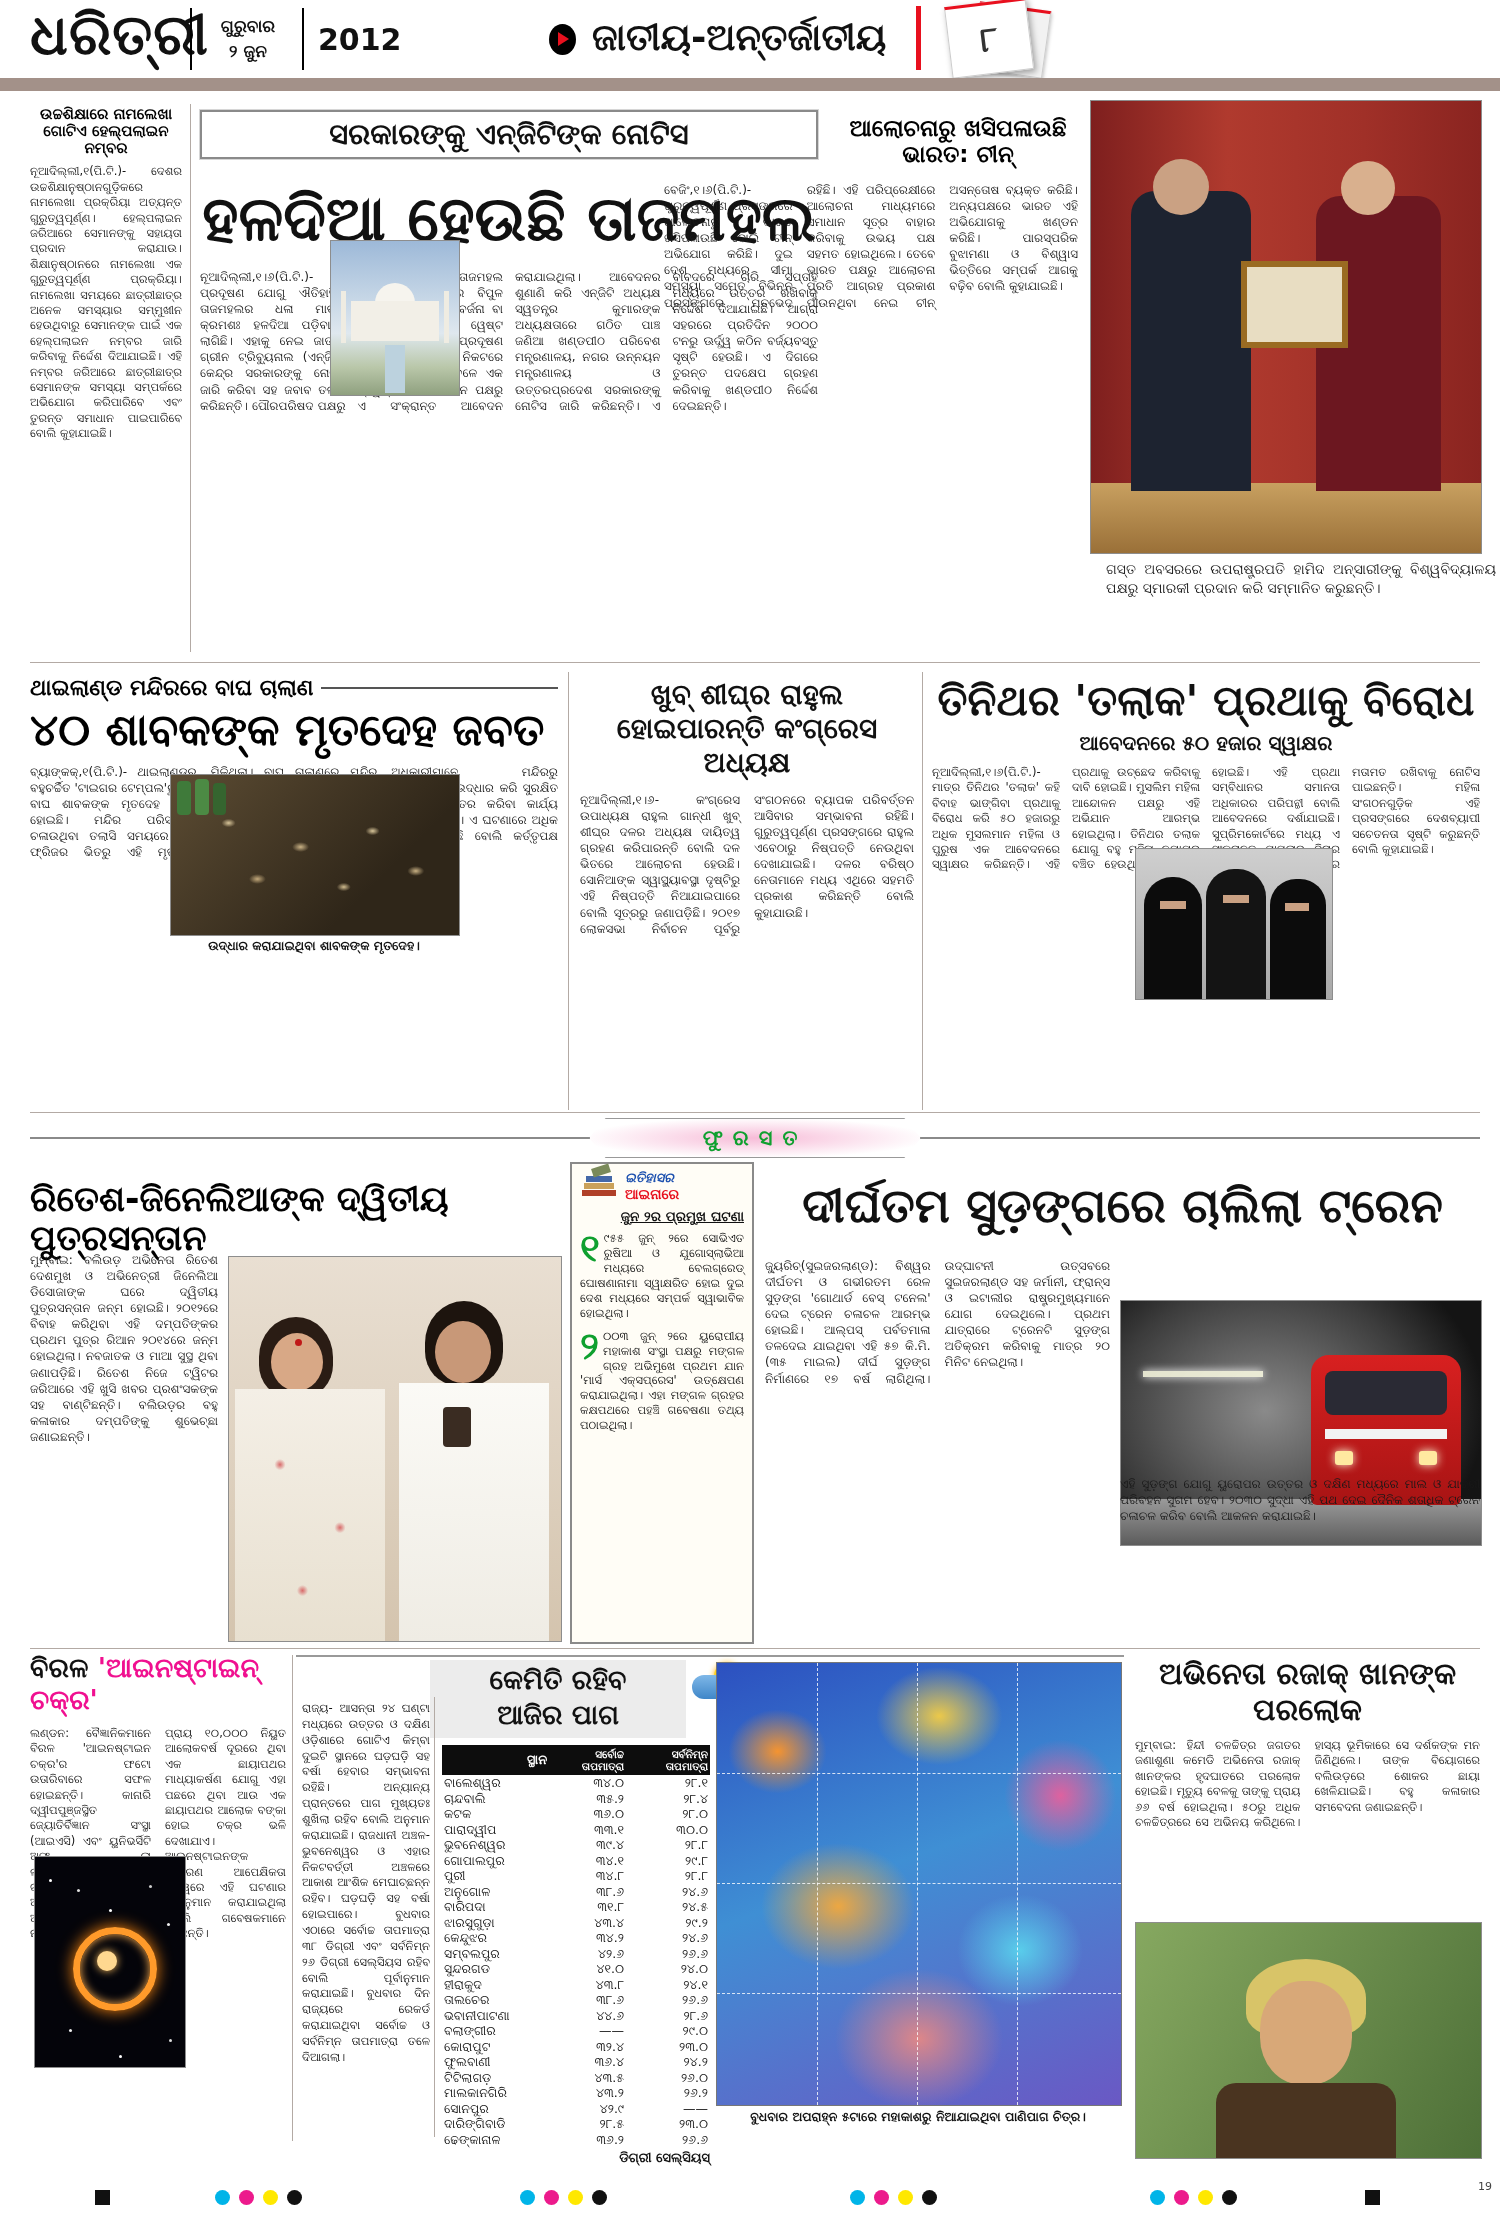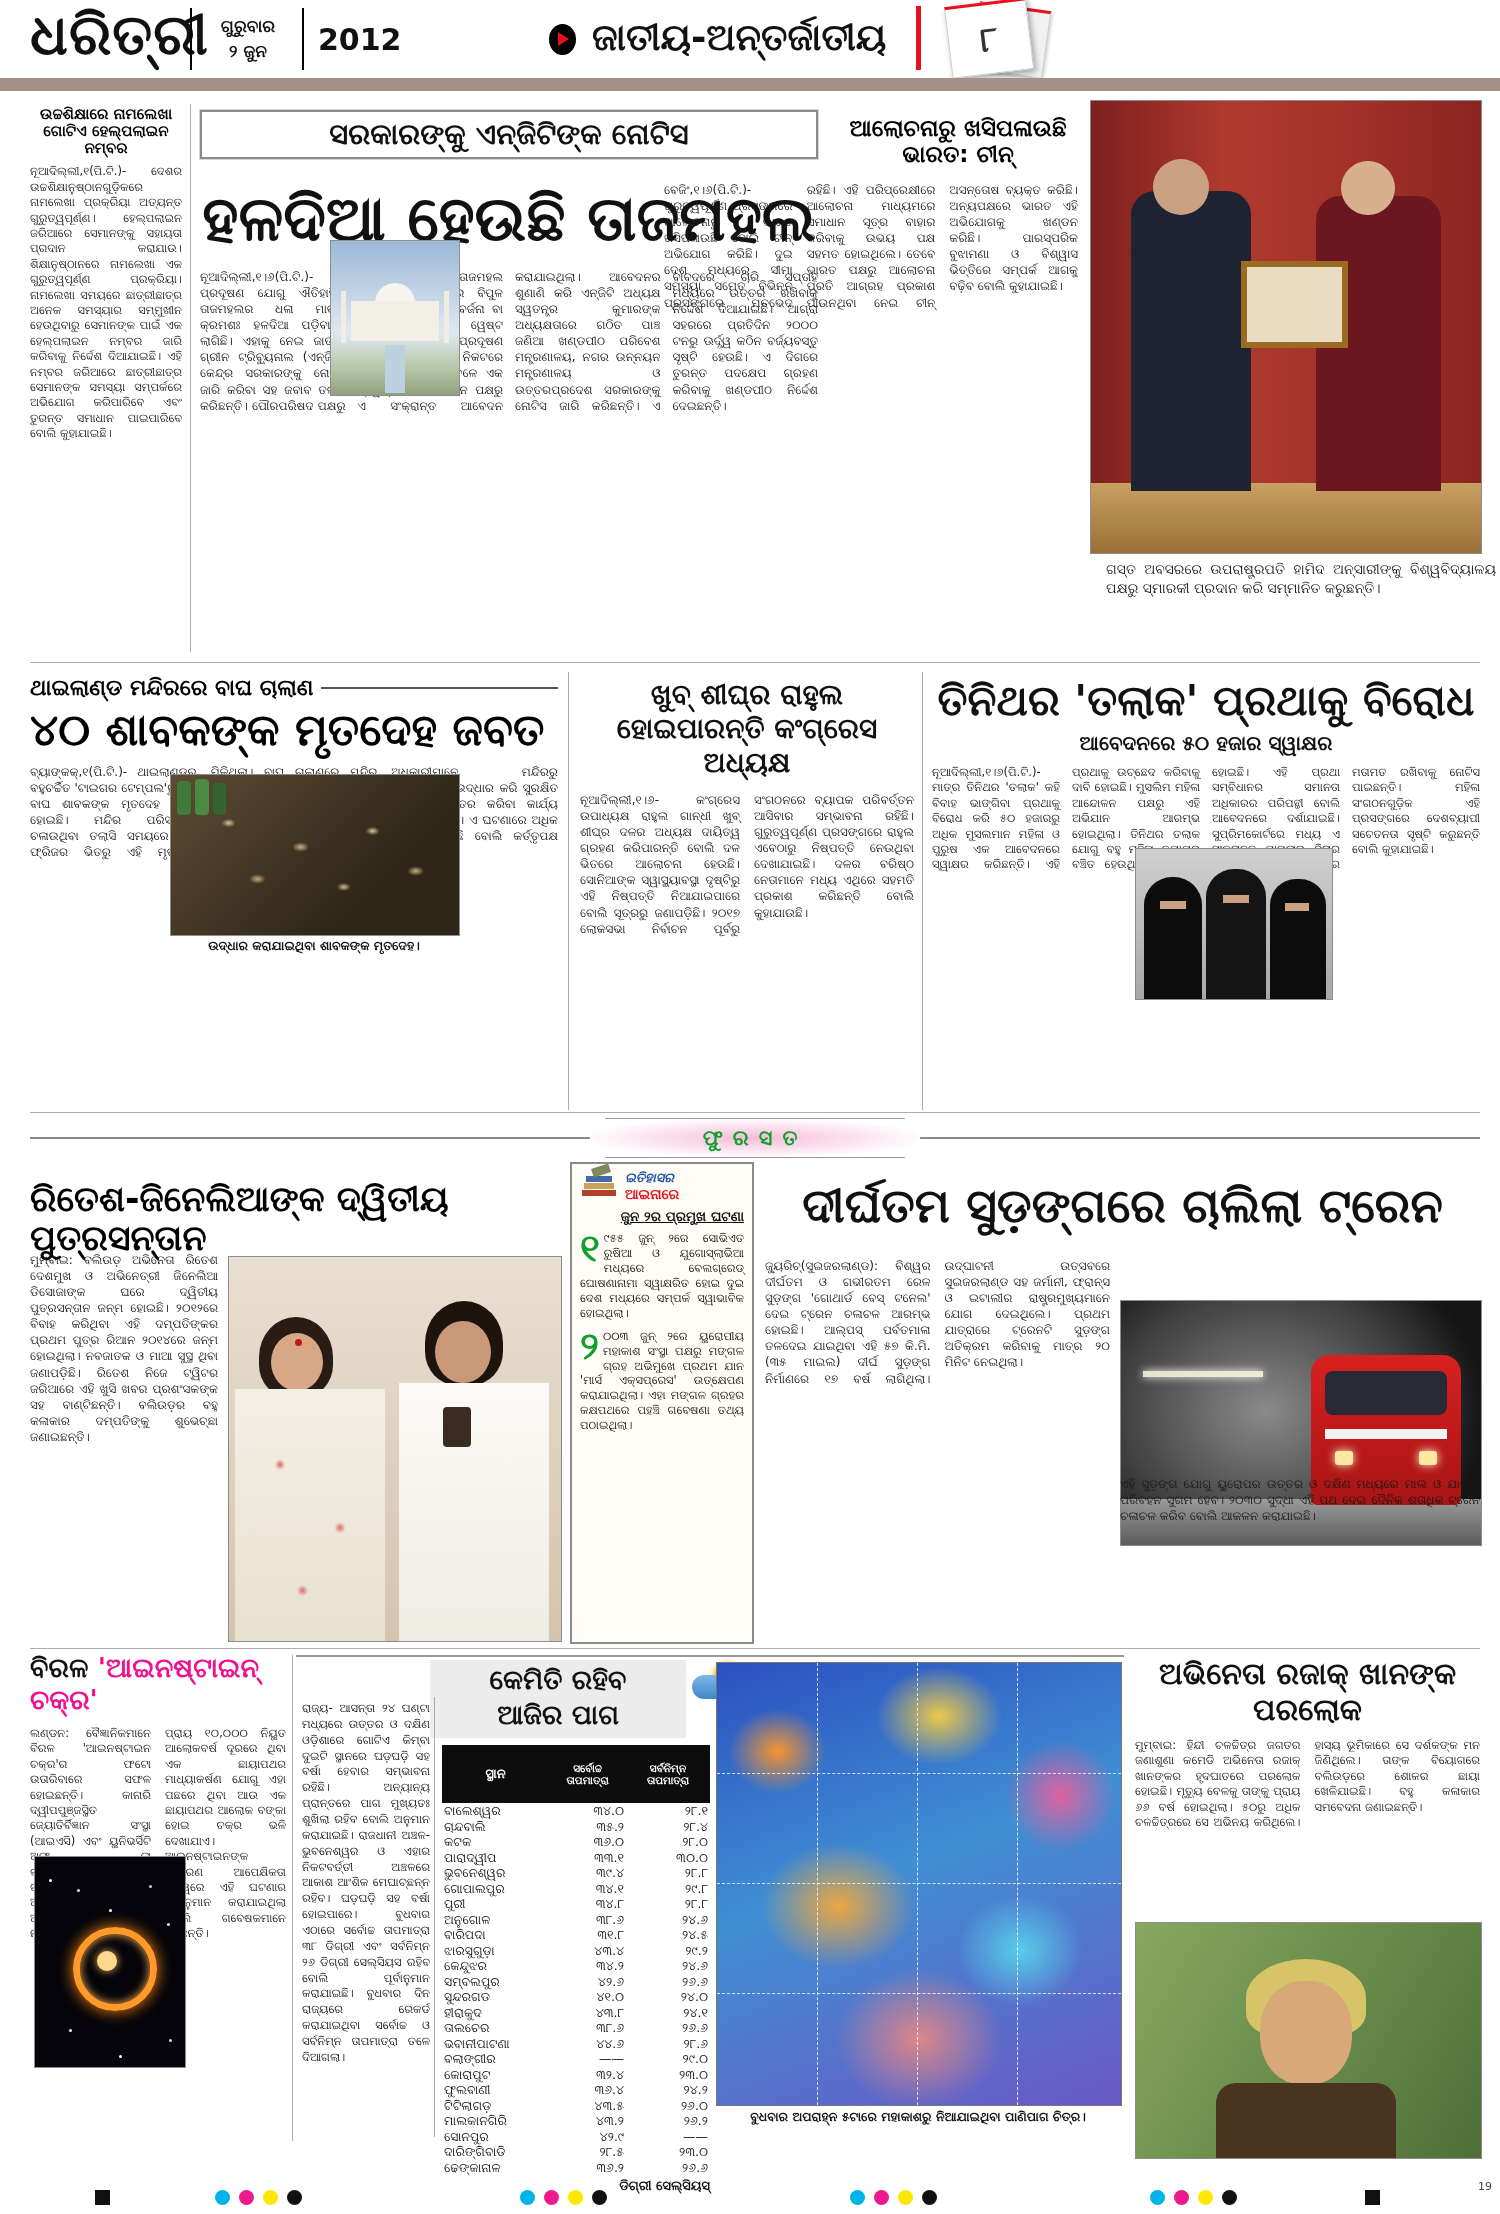--- a/index.html
+++ b/index.html
@@ -59,21 +59,21 @@
   
   .w-box{position:absolute;left:296px;top:1655px;width:828px;height:486px;border-top:2px solid #999;}
   .w-title{position:absolute;left:134px;top:3px;width:256px;height:76px;background:#ececec;
       text-align:center;font-weight:bold;font-size:27px;line-height:1.3;padding-top:2px;}
   .suncloud{position:absolute;left:396px;top:6px;width:64px;height:48px;}
   .sun{position:absolute;left:22px;top:0;width:26px;height:26px;border-radius:50%;background:#ffd21e;box-shadow:0 0 6px #ffb000;}
   .cloud{position:absolute;left:0;top:12px;width:56px;height:24px;border-radius:14px;background:linear-gradient(#7fb8e8,#3f86c8);}
   .w-intro{position:absolute;left:6px;top:44px;width:128px;height:430px;font-size:11.5px;line-height:1.38;text-align:justify;overflow:hidden;}
   .w-table-wrap{position:absolute;left:146px;top:88px;width:268px;}
   table.wt{width:100%;border-collapse:collapse;}
-  table.wt th{background:#0d0d0d;color:#fff;font-size:10.5px;line-height:1.15;padding:17px 2px;font-weight:bold;}
+  table.wt th{background:#0d0d0d;color:#fff;font-size:10.5px;line-height:1.15;padding:3px 2px;font-weight:bold;text-align:right;}
   table.wt th.place{background:#0d0d0d;width:40%;font-size:13px;}
   table.wt td{font-size:12.5px;padding:0 2px;line-height:1.24;white-space:nowrap;}
   table.wt td+td{text-align:right;}
   .w-unit{text-align:right;font-weight:bold;font-size:13px;margin-top:3px;}
   .map{position:absolute;left:420px;top:5px;width:404px;height:442px;border:1px solid #777;
       background:
        radial-gradient(70px 60px at 15% 20%,rgba(255,150,40,.95),transparent 70%),
        radial-gradient(90px 70px at 55% 12%,rgba(255,210,60,.9),transparent 70%),
        radial-gradient(80px 80px at 85% 30%,rgba(250,90,150,.85),transparent 70%),
        radial-gradient(110px 90px at 30% 55%,rgba(255,170,50,.9),transparent 70%),

